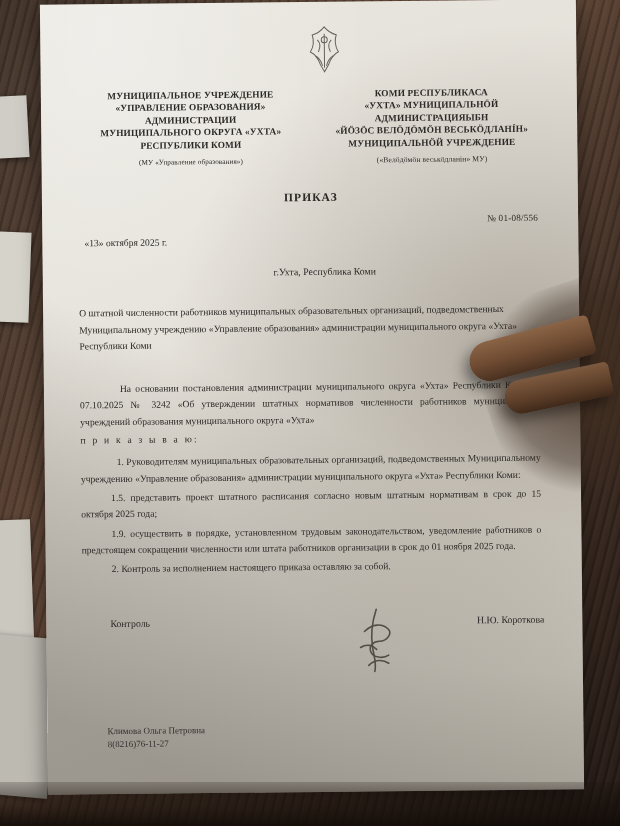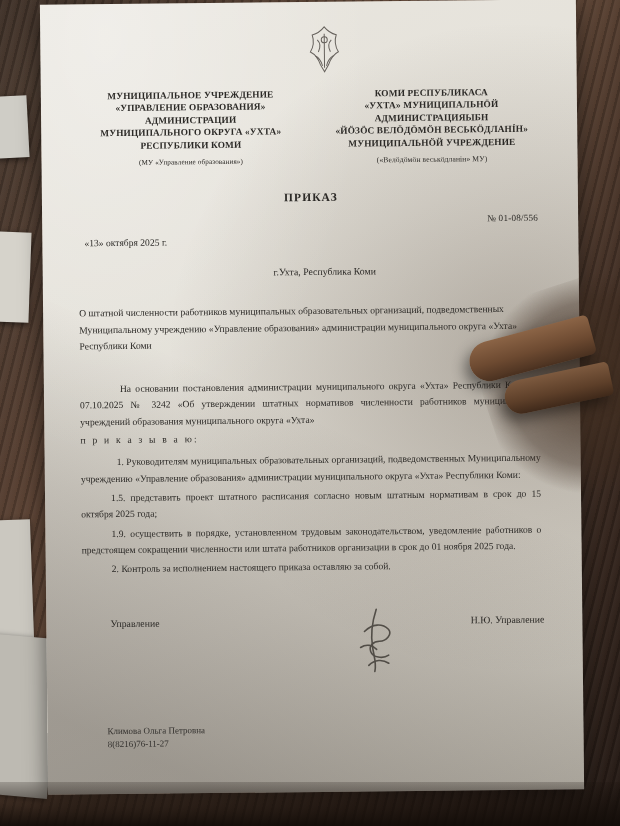--- a/index.html
+++ b/index.html
@@ -321,22 +321,22 @@
       <div class="clause sub">
         <span>1.9.</span>
         <span>осуществить в порядке, установленном трудовым законодательством, уведомление работников о предстоящем сокращении численности или штата работников организации в срок до 01 ноября 2025 года.</span>
       </div>
       <div class="clause sub">
         <span>2.</span>
         <span>Контроль за исполнением настоящего приказа оставляю за собой.</span>
       </div>
 
       <div class="sign-row">
-        <span>Управление</span>
-        <span>Н.Ю. Управление</span>
+        <span>Контроль</span>
+        <span>Н.Ю. Короткова</span>
       </div>
 
       <div class="contact">
         <div>Климова Ольга Петровна</div>
         <div>8(8216)76-11-27</div>
       </div>
 
     </div>
 
     <svg class="sign-scribble" viewBox="0 0 70 78">

